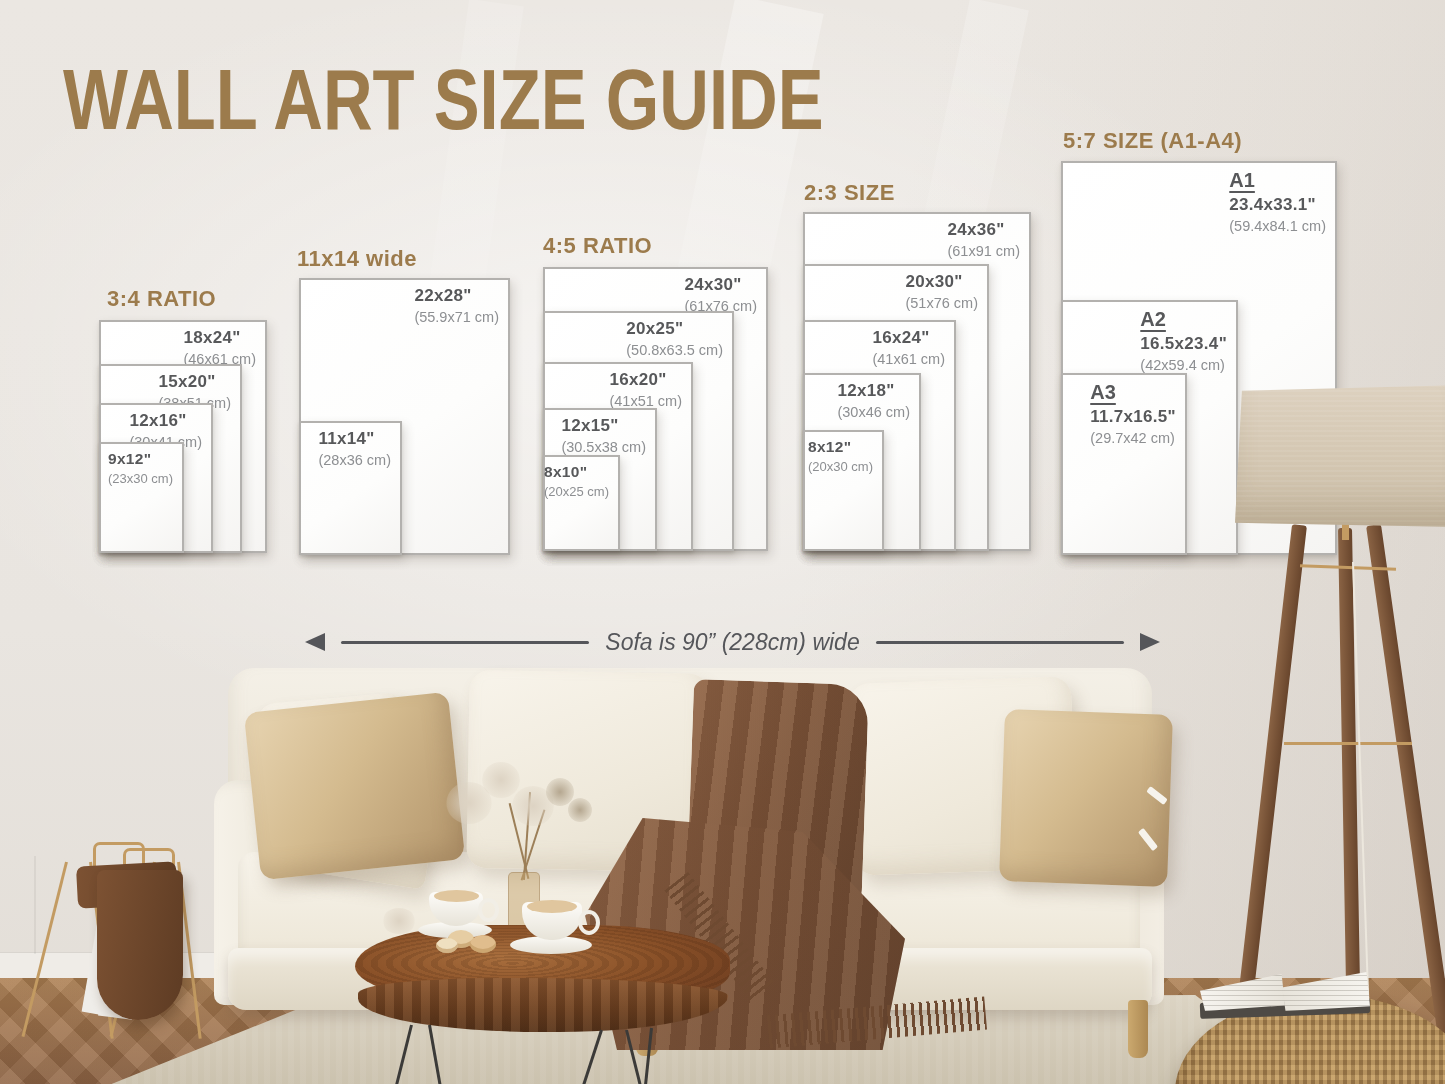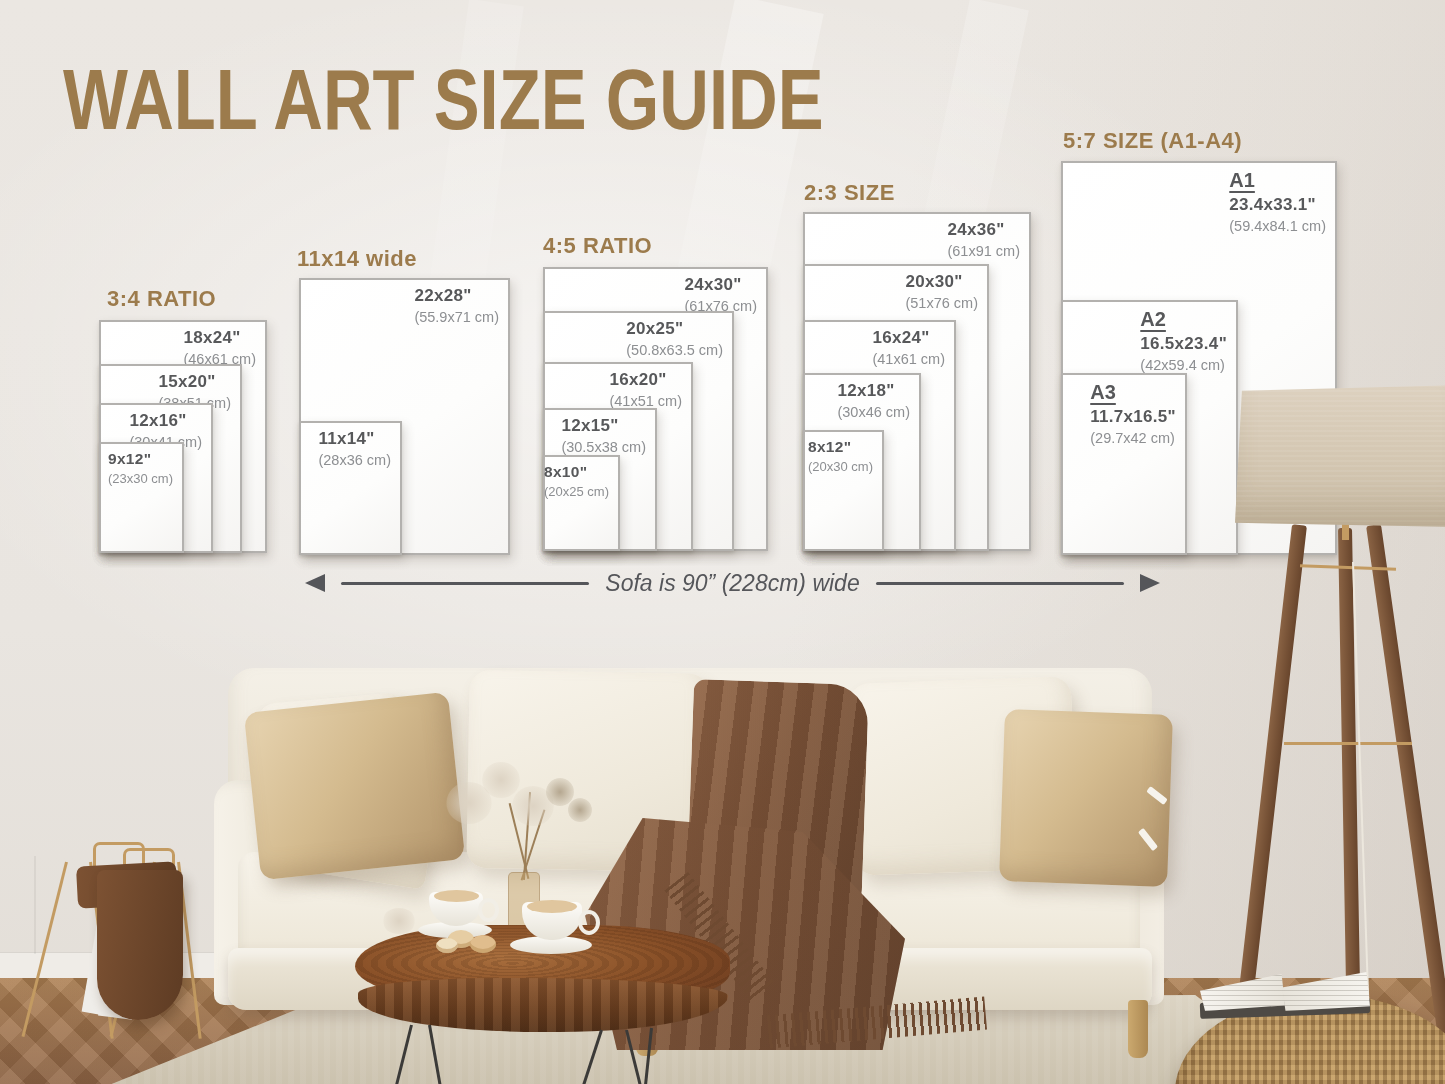--- a/index.html
+++ b/index.html
@@ -274,21 +274,21 @@
     </div>
     <div class="frame" style="width:126px;height:182px;">
       <div class="flabel">
         <div class="fcode">A3</div>
         <div class="fsize">11.7x16.5"</div>
         <div class="fcm">(29.7x42 cm)</div>
       </div>
     </div>
   </div>
 
-  <div class="abs note-row" style="left:305px;top:565px;width:855px;height:36px;">
+  <div class="abs note-row" style="left:305px;top:624px;width:855px;height:36px;">
     <div class="ah ah-left"></div>
     <div class="note-line"></div>
     <div class="note-text">Sofa is 90” (228cm) wide</div>
     <div class="note-line"></div>
     <div class="ah ah-right"></div>
   </div>
 
   <div class="abs" style="left:35px;top:840px;width:160px;height:198px;z-index:21;">
     <div class="abs" style="left:58px;top:2px;width:46px;height:26px;border:3px solid #c39b62;border-radius:7px;"></div>
     <div class="abs" style="left:88px;top:8px;width:46px;height:26px;border:3px solid #c39b62;border-radius:7px;"></div>

